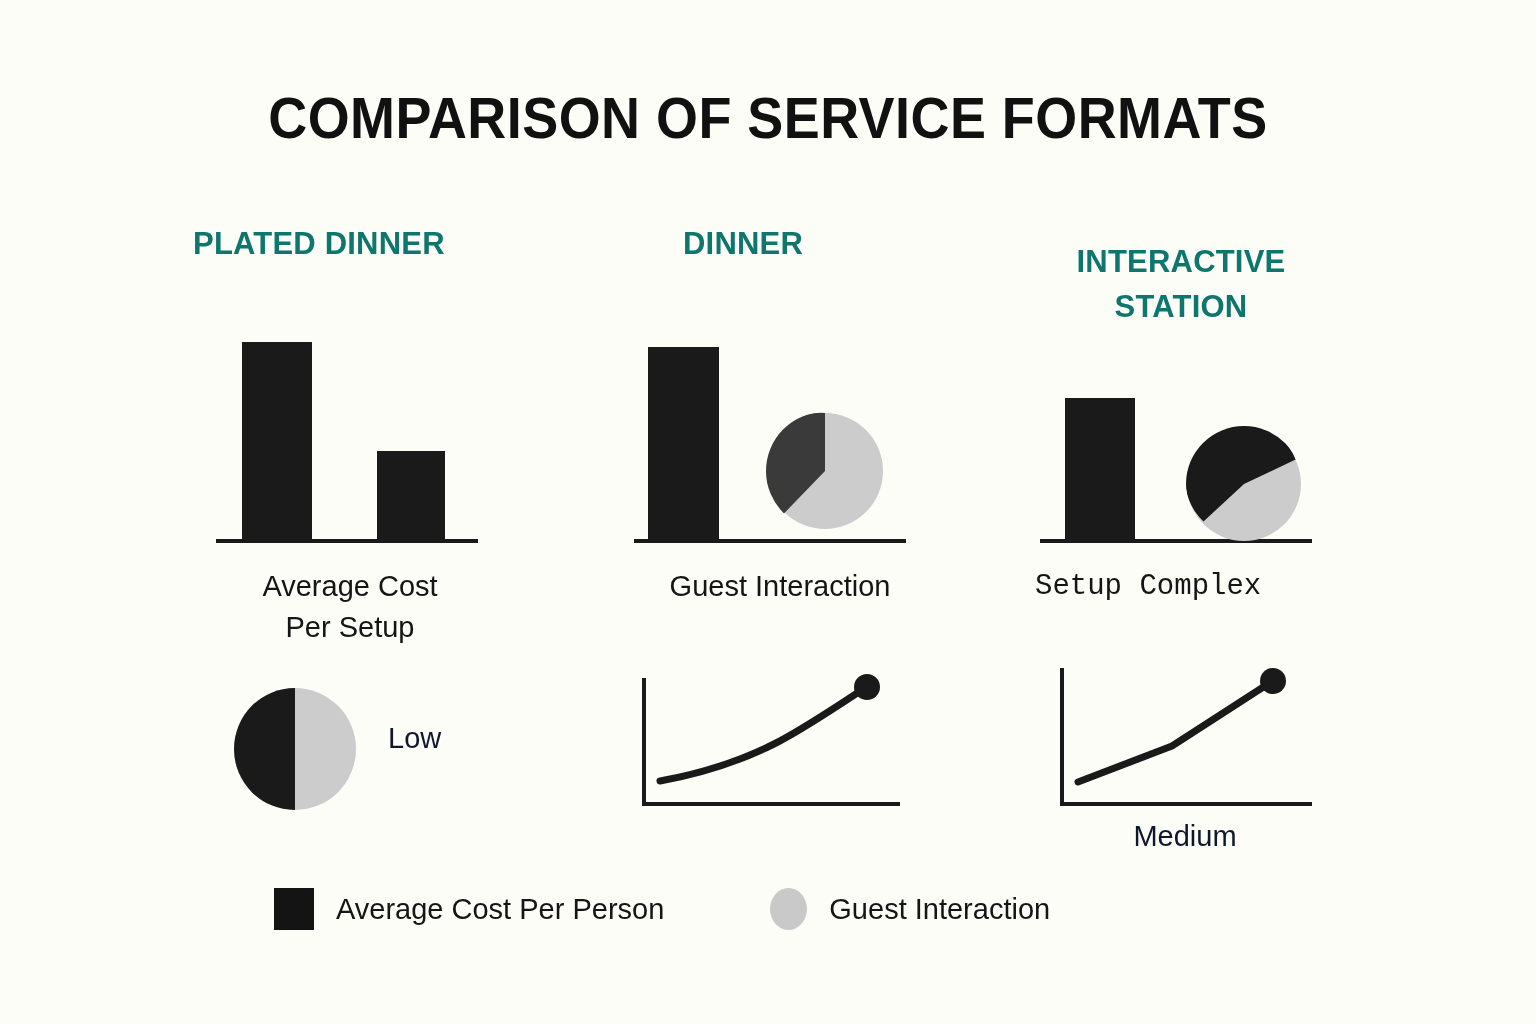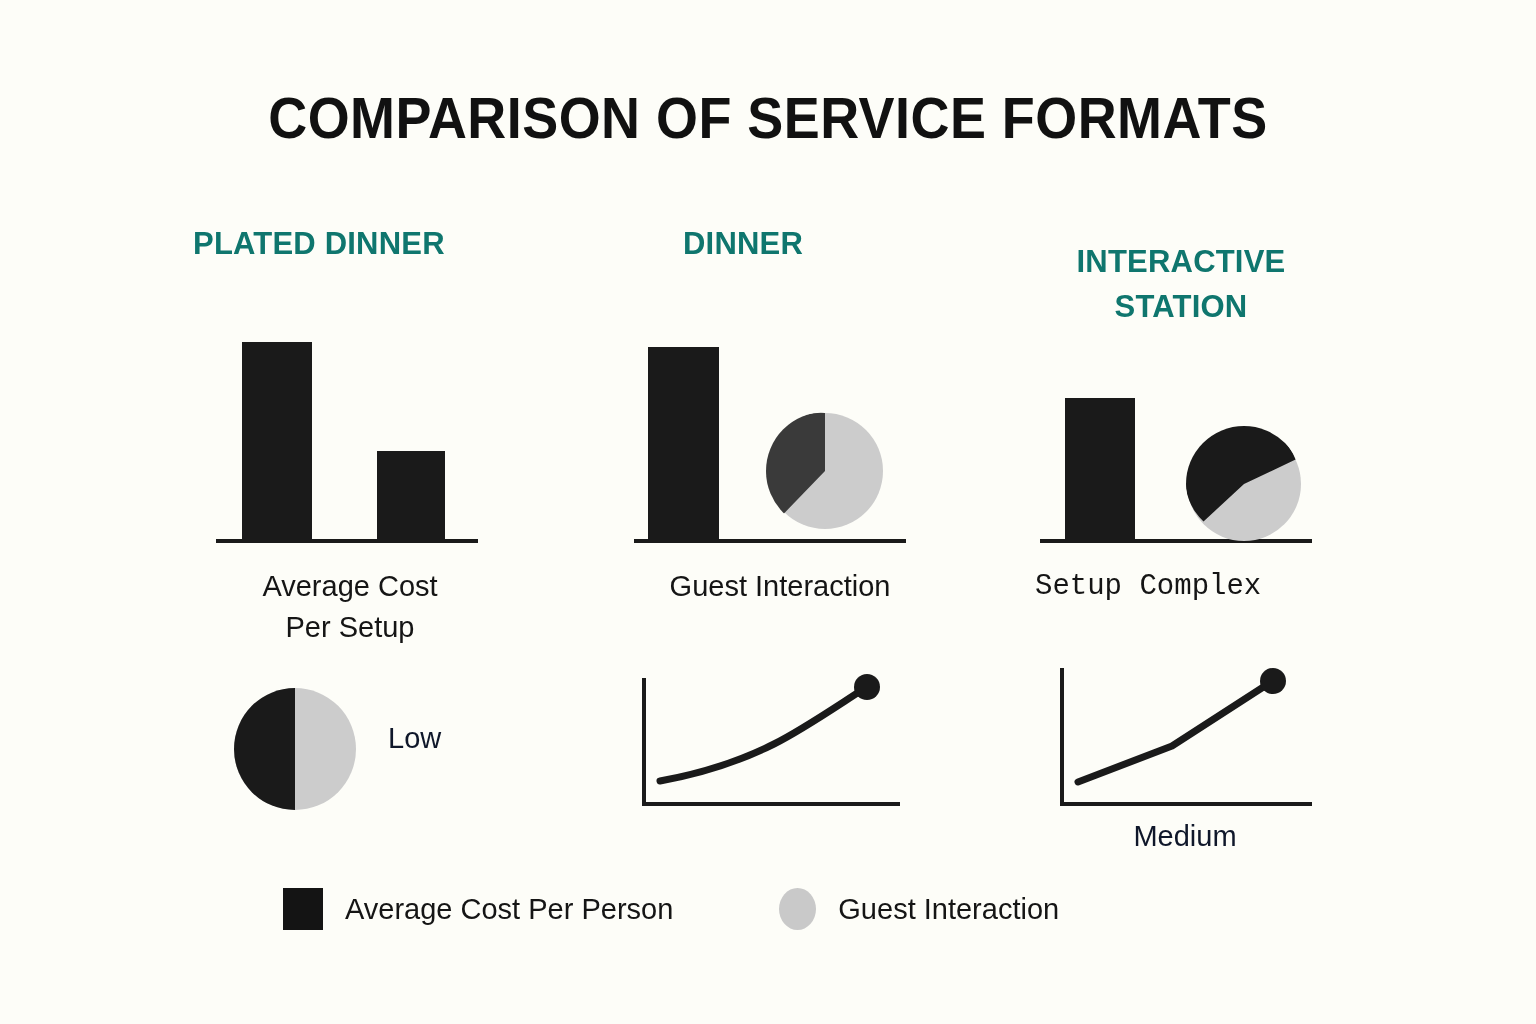--- a/index.html
+++ b/index.html
@@ -99,21 +99,20 @@
   .linechart { position: absolute; }
 
   
   .legend {
     position: absolute;
     left: 274px;
     top: 888px;
     display: flex;
     align-items: center;
     gap: 38px;
-    margin-left: 9px;
   }
   .legend-entry {
     display: flex;
     align-items: center;
     gap: 22px;
   }
   .legend-entry + .legend-entry { margin-left: 68px; }
   .swatch-square {
     width: 40px;
     height: 42px;

